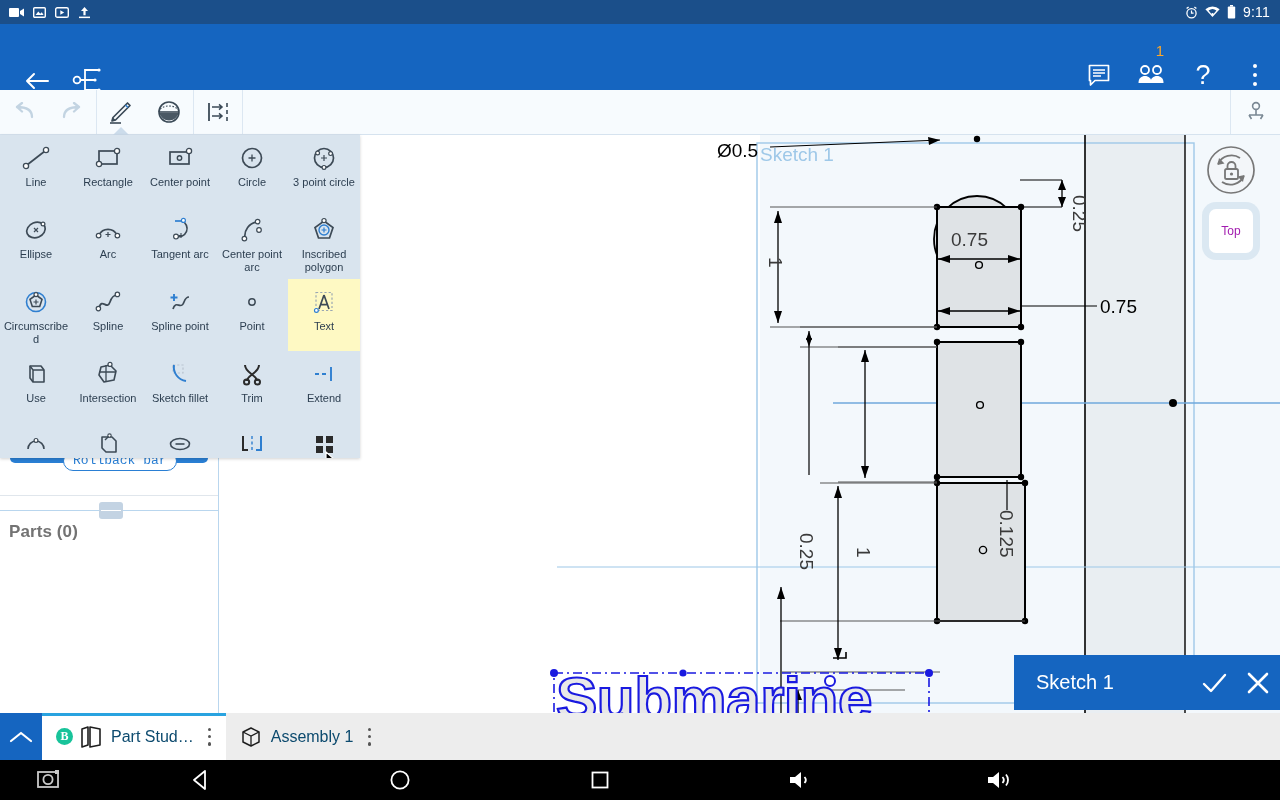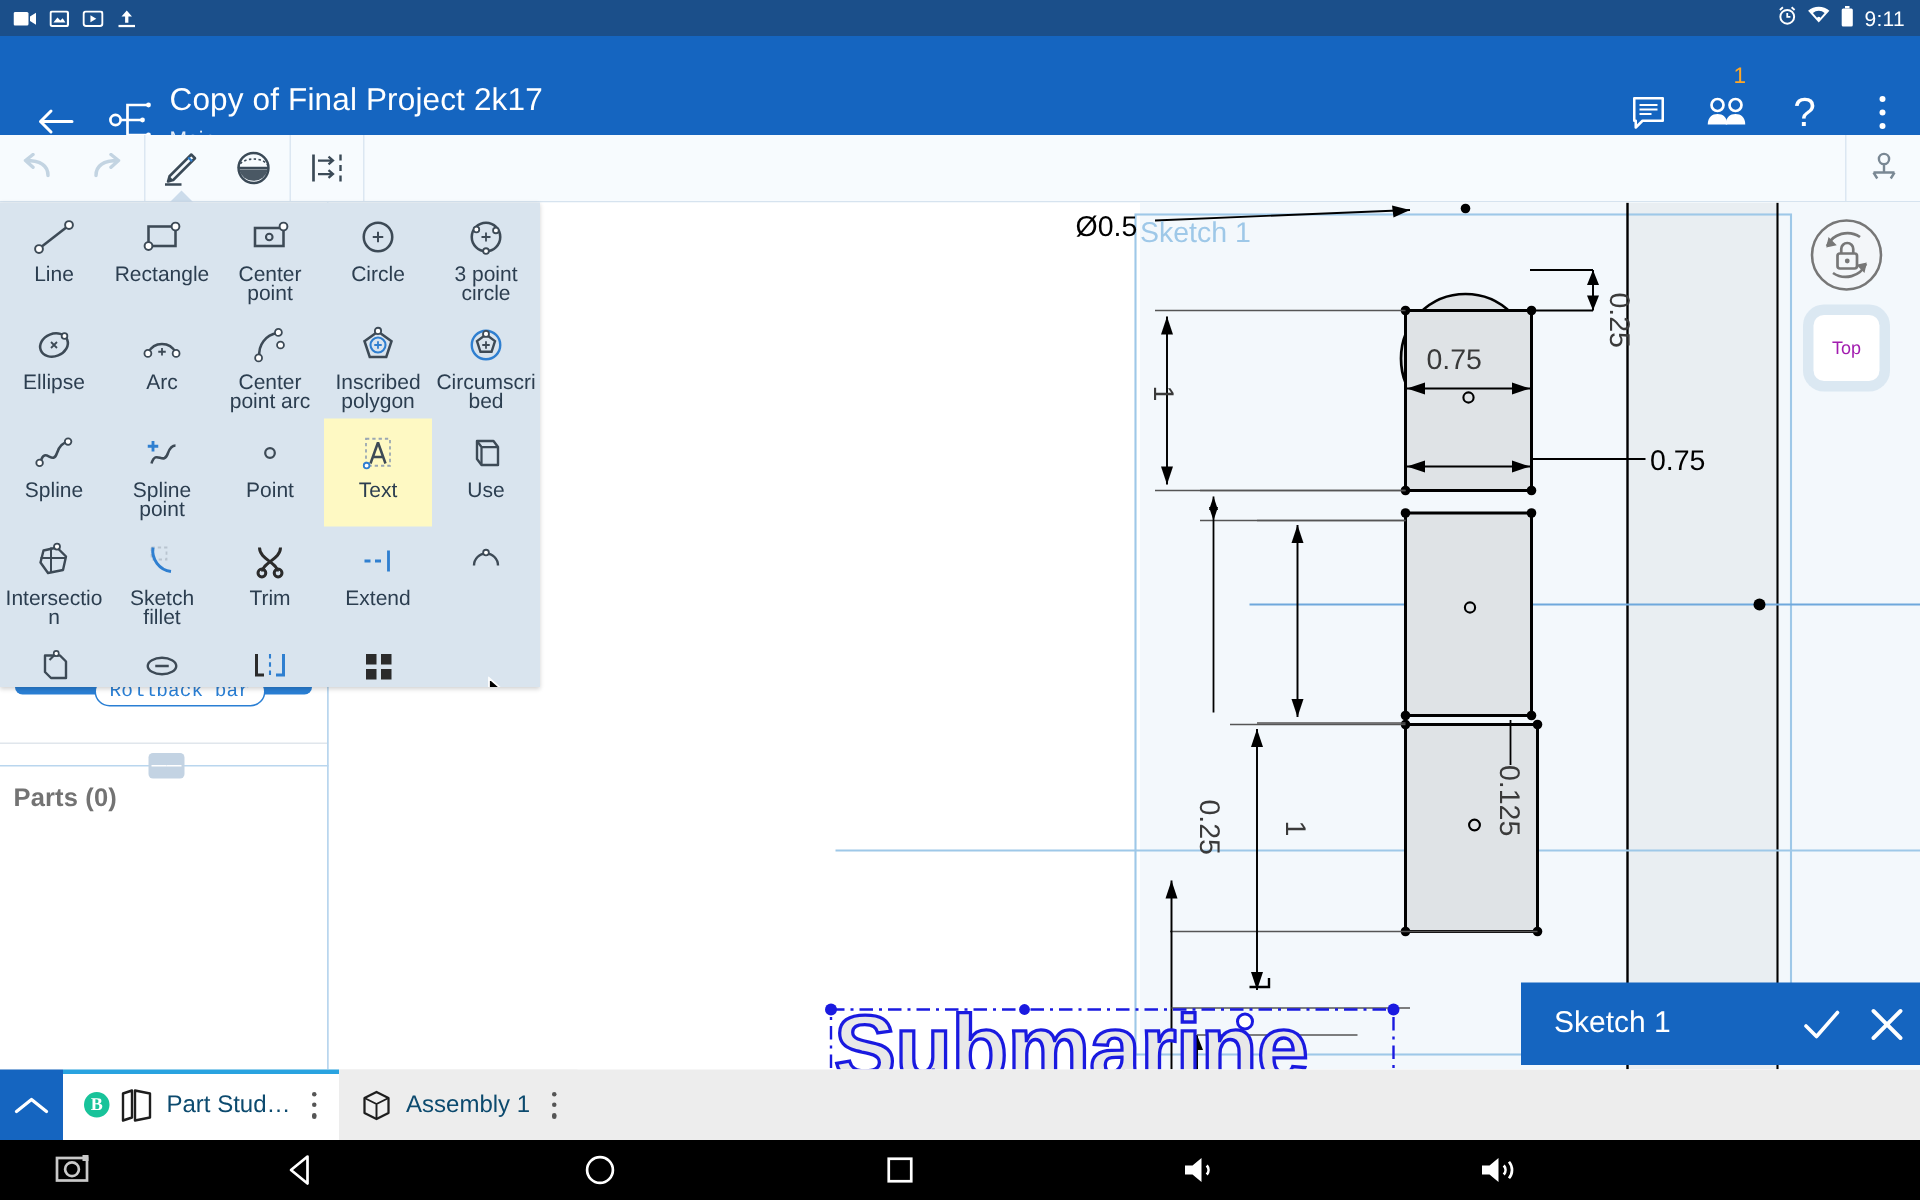--- a/index.html
+++ b/index.html
@@ -9,21 +9,21 @@
     overflow: hidden; background: #ffffff;
   }
   #root { position: relative; width: 1280px; height: 800px; }
 
   
   .statusbar {
     position: absolute; top: 0; left: 0; width: 1280px; height: 24px;
     background: #1b4f8a; color: #fff; display: flex; align-items: center;
   }
   .sb-left { display: flex; align-items: center; gap: 9px; padding-left: 9px; }
-  .sb-right { margin-left: auto; display: flex; align-items: flex-start; gap: 7px; padding-right: 10px; }
+  .sb-right { margin-left: auto; display: flex; align-items: center; gap: 7px; padding-right: 10px; }
   .sb-time { font-size: 14px; font-weight: 400; letter-spacing: .2px; }
   .sb-ic { display: block; }
 
   
   .appbar {
     position: absolute; top: 24px; left: 0; width: 1280px; height: 66px;
     background: #1565c0; color: #fff;
   }
   .back-btn { position: absolute; left: 22px; top: 42px; width: 30px; height: 30px; cursor: pointer; }
   .doc-ic { position: absolute; left: 72px; top: 42px; width: 30px; height: 28px; }
@@ -66,21 +66,21 @@
     box-shadow: 0 1px 3px rgba(0,0,0,.18);
   }
   .pal-grid { display: grid; grid-template-columns: repeat(5, 72px); }
   .pal-cell {
     width: 72px; height: 72px; display: flex; flex-direction: column;
     align-items: center; justify-content: flex-start; padding-top: 8px; cursor: pointer;
   }
   .pal-cell.sel { background: #fef9c3; }
   .pal-ic { height: 30px; display: flex; align-items: center; justify-content: center; }
   .pal-lb {
-    font-size: 14px; line-height: 13px; color: #2c3e50; text-align: center;
+    font-size: 11px; line-height: 13px; color: #2c3e50; text-align: center;
     margin-top: 3px; width: 70px; word-break: break-word;
   }
   .cursor-arrow { position: absolute; left: 325px; top: 316px; z-index: 60; }
 
   
   .leftpanel {
     position: absolute; top: 447px; left: 0; width: 219px; height: 266px;
     background: #fff; border-right: 1px solid #b9d6ee; z-index: 20;
   }
   .rollback-row { position: absolute; top: 0; left: 0; width: 219px; height: 28px; font-family: Liberation Mono, monospace; }
@@ -210,24 +210,20 @@
     <svg class="back-btn" viewBox="0 0 30 30">
         <path d="M26 15 H5 M12 8 L5 15 L12 22" stroke="#fff" stroke-width="2" fill="none" stroke-linecap="round" stroke-linejoin="round"></path>
       </svg>
     <svg class="doc-ic" viewBox="0 0 30 28">
         <circle cx="5" cy="14" r="3.4" fill="none" stroke="#fff" stroke-width="1.8"></circle>
         <path d="M8.6 14 H13 M13 14 V4 H26 M13 14 V24 H26 M13 14 H22" stroke="#fff" stroke-width="1.8" fill="none"></path>
         <circle cx="27" cy="4" r="1.6" fill="#fff"></circle>
         <circle cx="23" cy="14" r="1.6" fill="#fff"></circle>
         <circle cx="27" cy="24" r="1.6" fill="#fff"></circle>
       </svg>
-    <div class="titles">
-      <div class="doc-title">Copy of Final Project 2k17</div>
-      <div class="doc-sub">Main</div>
-    </div>
     <div class="hdr-actions">
       <div class="hdr-ic">
         <svg width="24" height="24" viewBox="0 0 24 24">
             <path d="M2.5 2.5 H21.5 V17.5 H8 L3.5 22 V17.5 H2.5 Z" fill="none" stroke="#fff" stroke-width="1.7" stroke-linejoin="round"></path>
             <path d="M6 7 H18 M6 10 H18 M6 13 H14" stroke="#fff" stroke-width="1.4"></path>
           </svg>
       </div>
       <div class="hdr-ic">
         <svg width="28" height="22" viewBox="0 0 28 22">
             <circle cx="8" cy="6" r="4" fill="none" stroke="#fff" stroke-width="1.8"></circle>
@@ -535,20 +531,32 @@
             <svg width="30" height="26" viewBox="0 0 30 26">
               <path d="M6 18 A10 10 0 0 1 24 18" fill="none" stroke="#3d4a56" stroke-width="1.7"></path>
               <circle cx="5.6" cy="18.6" r="2.3" fill="#fff" stroke="#3d4a56" stroke-width="1.2"></circle>
               <circle cx="24.4" cy="18.6" r="2.3" fill="#fff" stroke="#3d4a56" stroke-width="1.2"></circle>
               <path d="M15 15 V20 M12.5 17.5 H17.5" stroke="#3d4a56" stroke-width="1.2"></path>
             </svg>
           </span>
         <span class="pal-lb">Arc</span>
       </div>
 
+      <div class="pal-cell">
+        <span class="pal-ic">
+            <svg width="30" height="26" viewBox="0 0 30 26">
+              <path d="M10 4 H17" stroke="#2f7fd0" stroke-width="1.7"></path>
+              <path d="M17 4 A8 8 0 1 1 11 19" fill="none" stroke="#3d4a56" stroke-width="1.7"></path>
+              <circle cx="18.4" cy="3.4" r="2" fill="#fff" stroke="#2f7fd0" stroke-width="1.2"></circle>
+              <circle cx="11" cy="19.6" r="2.4" fill="#fff" stroke="#3d4a56" stroke-width="1.2"></circle>
+              <path d="M16 16 V21 M13.5 18.5 H18.5" stroke="#3d4a56" stroke-width="1.1"></path>
+            </svg>
+          </span>
+        <span class="pal-lb">Tangent arc</span>
+      </div>
 
       <div class="pal-cell">
         <span class="pal-ic">
             <svg width="30" height="26" viewBox="0 0 30 26">
               <path d="M8 21 A14 14 0 0 1 20 5" fill="none" stroke="#3d4a56" stroke-width="1.7"></path>
               <circle cx="7.4" cy="21.6" r="2.3" fill="#fff" stroke="#3d4a56" stroke-width="1.2"></circle>
               <circle cx="20.6" cy="4.6" r="2.3" fill="#fff" stroke="#3d4a56" stroke-width="1.2"></circle>
               <circle cx="22" cy="13" r="2.3" fill="#fff" stroke="#3d4a56" stroke-width="1.2"></circle>
             </svg>
           </span>

